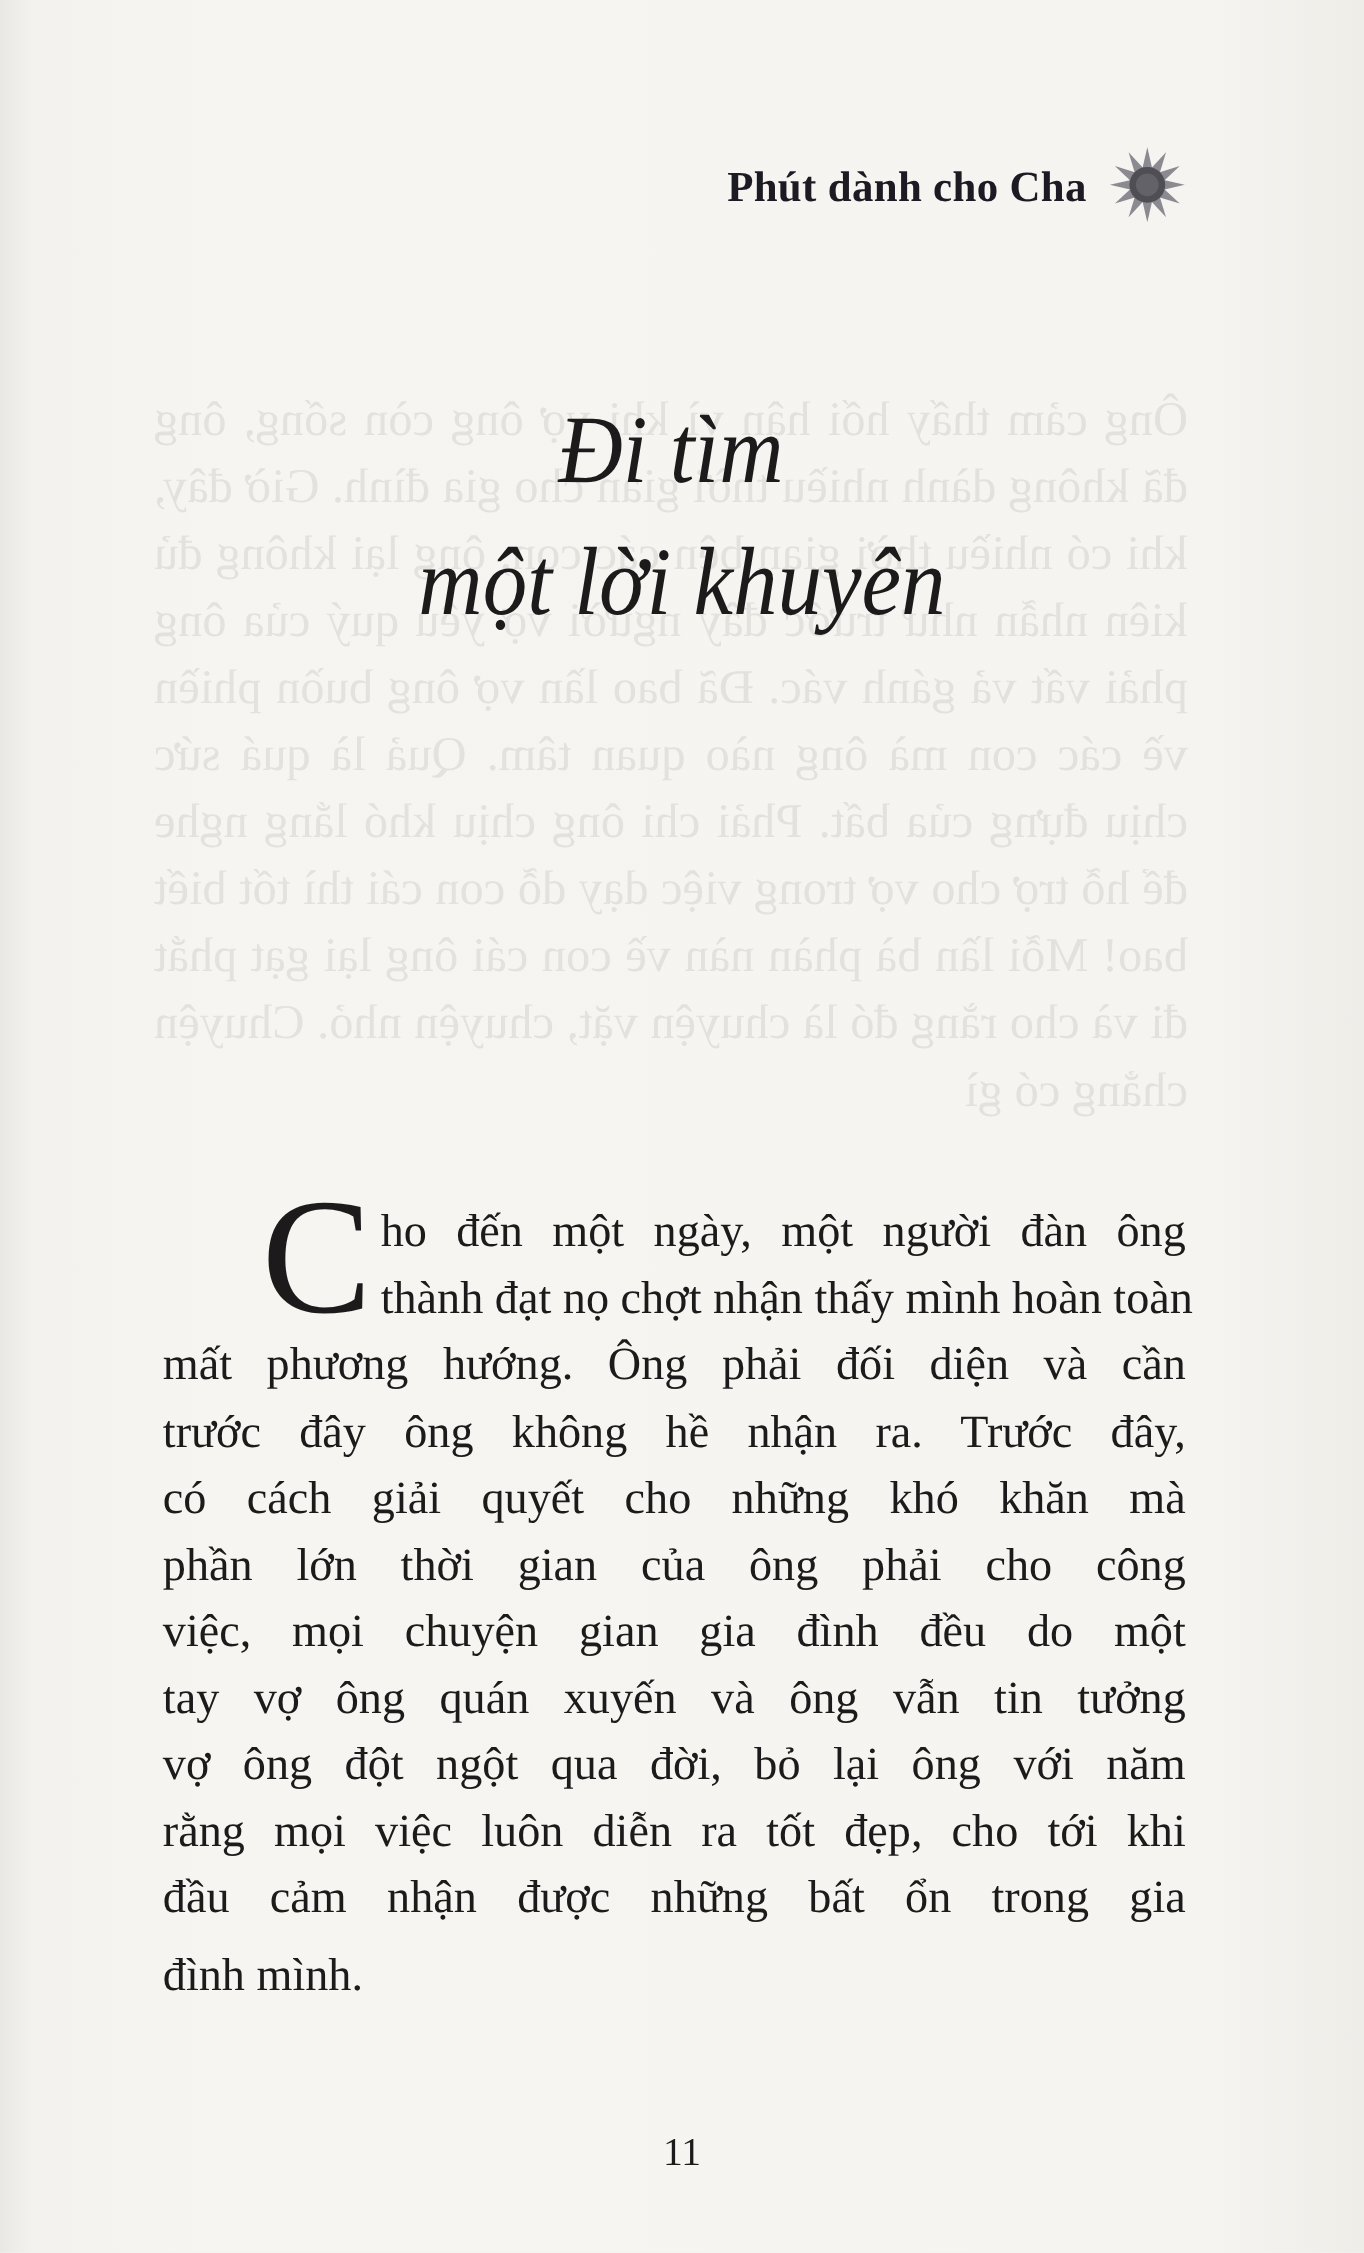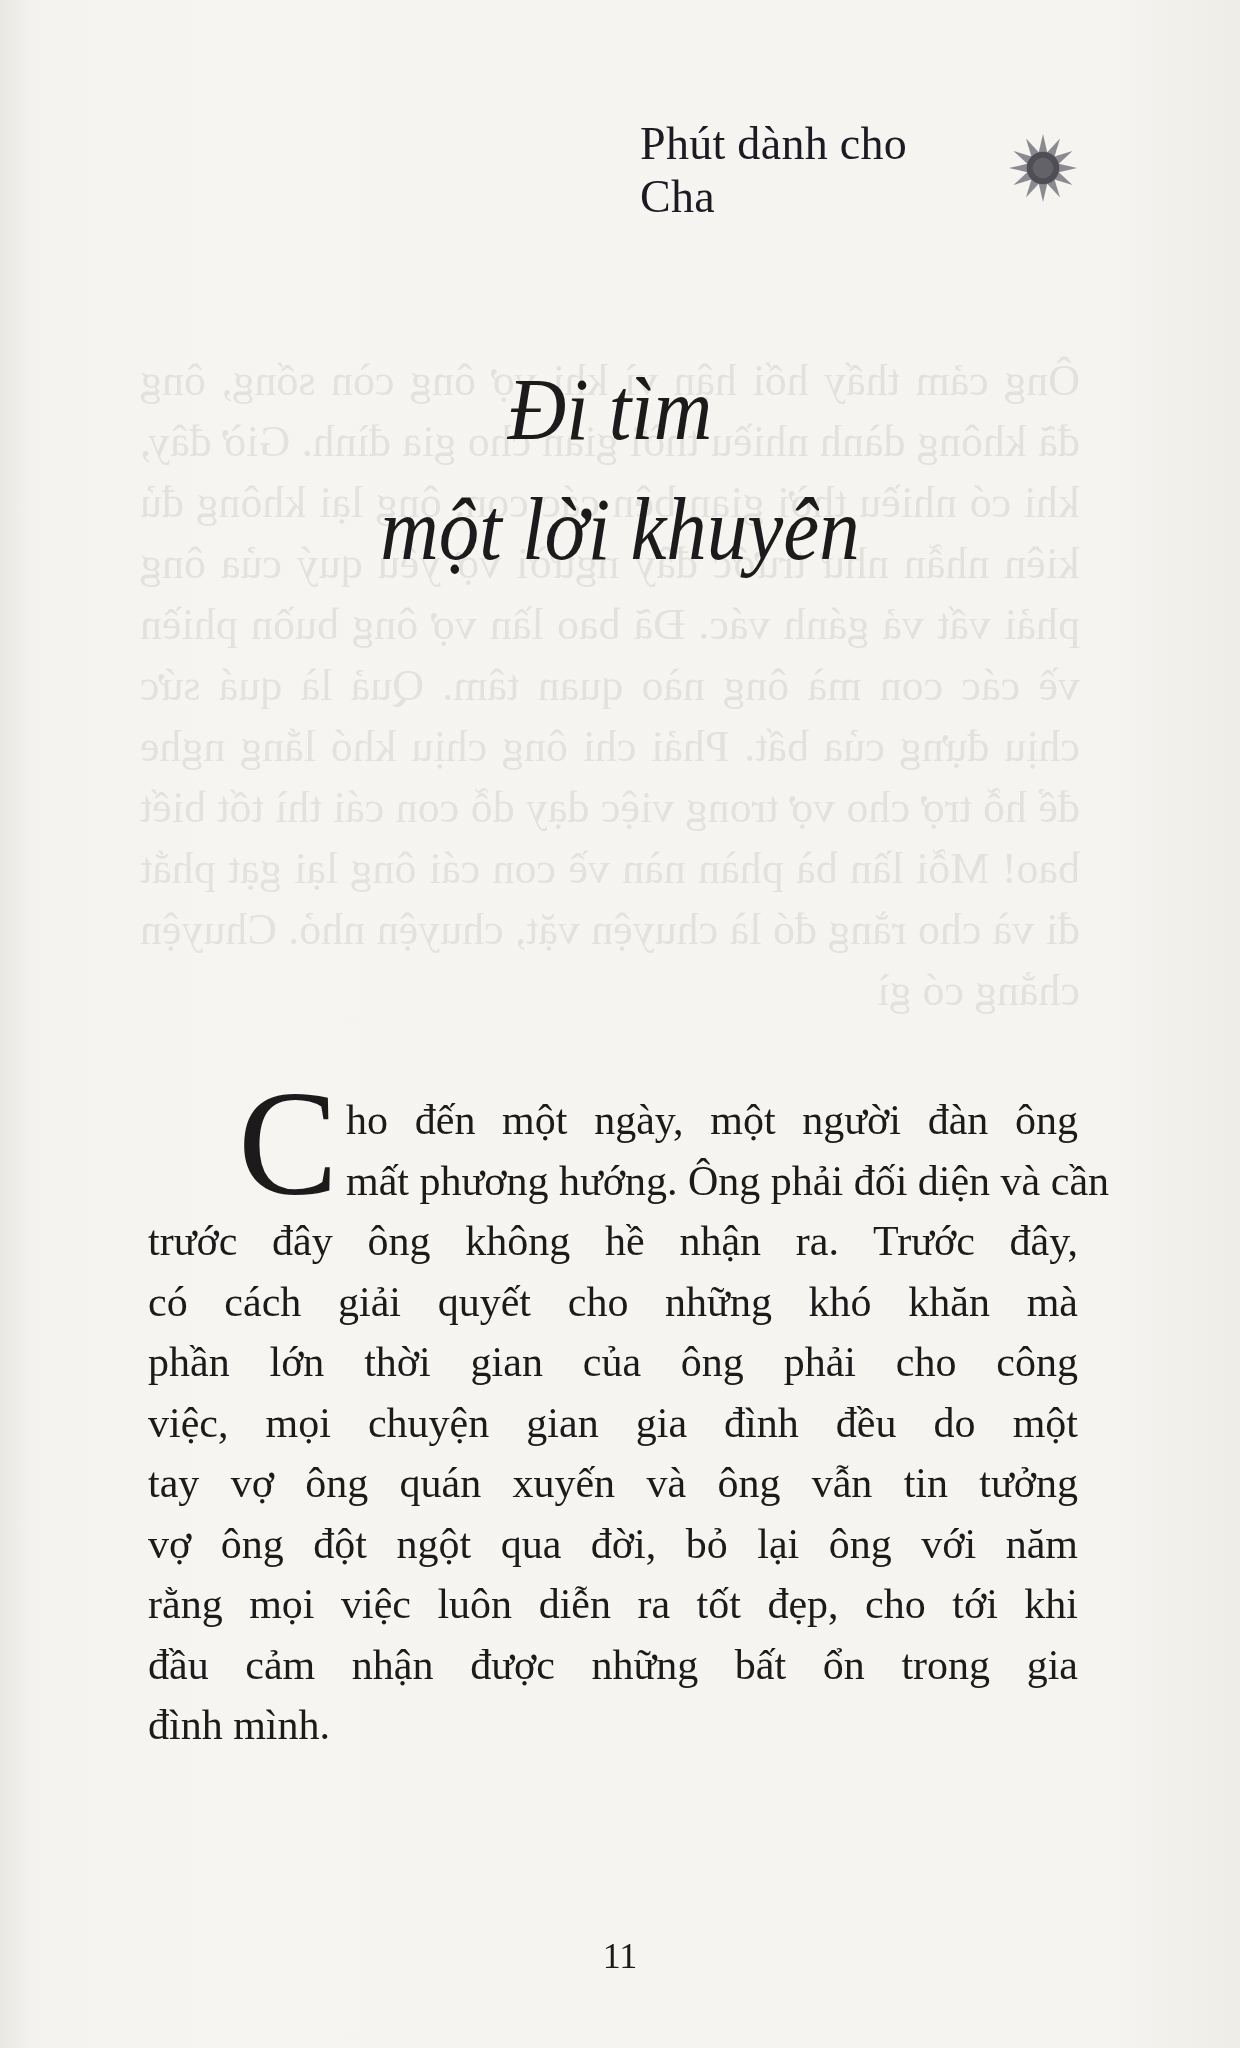--- a/index.html
+++ b/index.html
@@ -18,38 +18,38 @@
     position:absolute; left:140px; top:350px; width:940px;
     font-size:44px; line-height:61px; color:rgba(60,60,70,0.10);
     transform:scaleX(-1); text-align:justify; white-space:normal;
     pointer-events:none;
   }
   .header {
     position:absolute; top:140px; left:640px; width:440px; height:60px;
     display:flex; align-items:center; justify-content:flex-end;
   }
   .header-text {
-    font-size:46px; font-weight:normal; color:#1c1a22; letter-spacing:0.3px;
+    font-size:39px; font-weight:bold; color:#1c1a22; letter-spacing:0.3px;
     margin-right:18px;
   }
   .sun { width:74px; height:74px; }
   .title {
     position:absolute; left:0; width:1240px; text-align:center;
     font-style:italic; font-size:88px; color:#1c1a1a; line-height:110px;
     transform:scaleX(0.92);
   }
   .title1 { top:355px; left:-10px; }
   .title2 { top:475px; left:0; }
   .body {
     position:absolute; left:148px; top:1090px; width:930px;
     font-size:42px; line-height:60.5px; text-align:justify;
     color:#1c1a1a;
   }
   .line { display:block; text-align:justify; text-align-last:justify; height:60.5px; white-space:nowrap; }
-  .line.last { text-align-last:left; }
+  .line.last { text-align-last:left;margin-top:10px; }
   .dropcap {
     float:left; font-size:150px; line-height:118px; margin:-6px 8px 0 90px;
     color:#1c1a1a;
   }
   .first-line { display:block; height:60.5px; text-align:justify; text-align-last:justify; }
   .pagenum {
     position:absolute; top:1935px; left:0; width:1240px; text-align:center;
     font-size:36px; color:#1c1a1a;
   }
 </style>
@@ -85,20 +85,21 @@
       </svg>
     </span>
   </div>
 
   <div class="title title1">Đi tìm</div>
   <div class="title title2">một lời khuyên</div>
 
   <div class="body">
     <span class="dropcap">C</span>
     <span class="first-line">ho đến một ngày, một người đàn ông</span>
+    <span class="line">thành đạt nọ chợt nhận thấy mình hoàn toàn</span>
     <span class="line">mất phương hướng. Ông phải đối diện và cần</span>
     <span class="line">trước đây ông không hề nhận ra. Trước đây,</span>
     <span class="line">có cách giải quyết cho những khó khăn mà</span>
     <span class="line">phần lớn thời gian của ông phải cho công</span>
     <span class="line">việc, mọi chuyện gian gia đình đều do một</span>
     <span class="line">tay vợ ông quán xuyến và ông vẫn tin tưởng</span>
     <span class="line">vợ ông đột ngột qua đời, bỏ lại ông với năm</span>
     <span class="line">rằng mọi việc luôn diễn ra tốt đẹp, cho tới khi</span>
     <span class="line">đầu cảm nhận được những bất ổn trong gia</span>
     <span class="line last">đình mình.</span>

